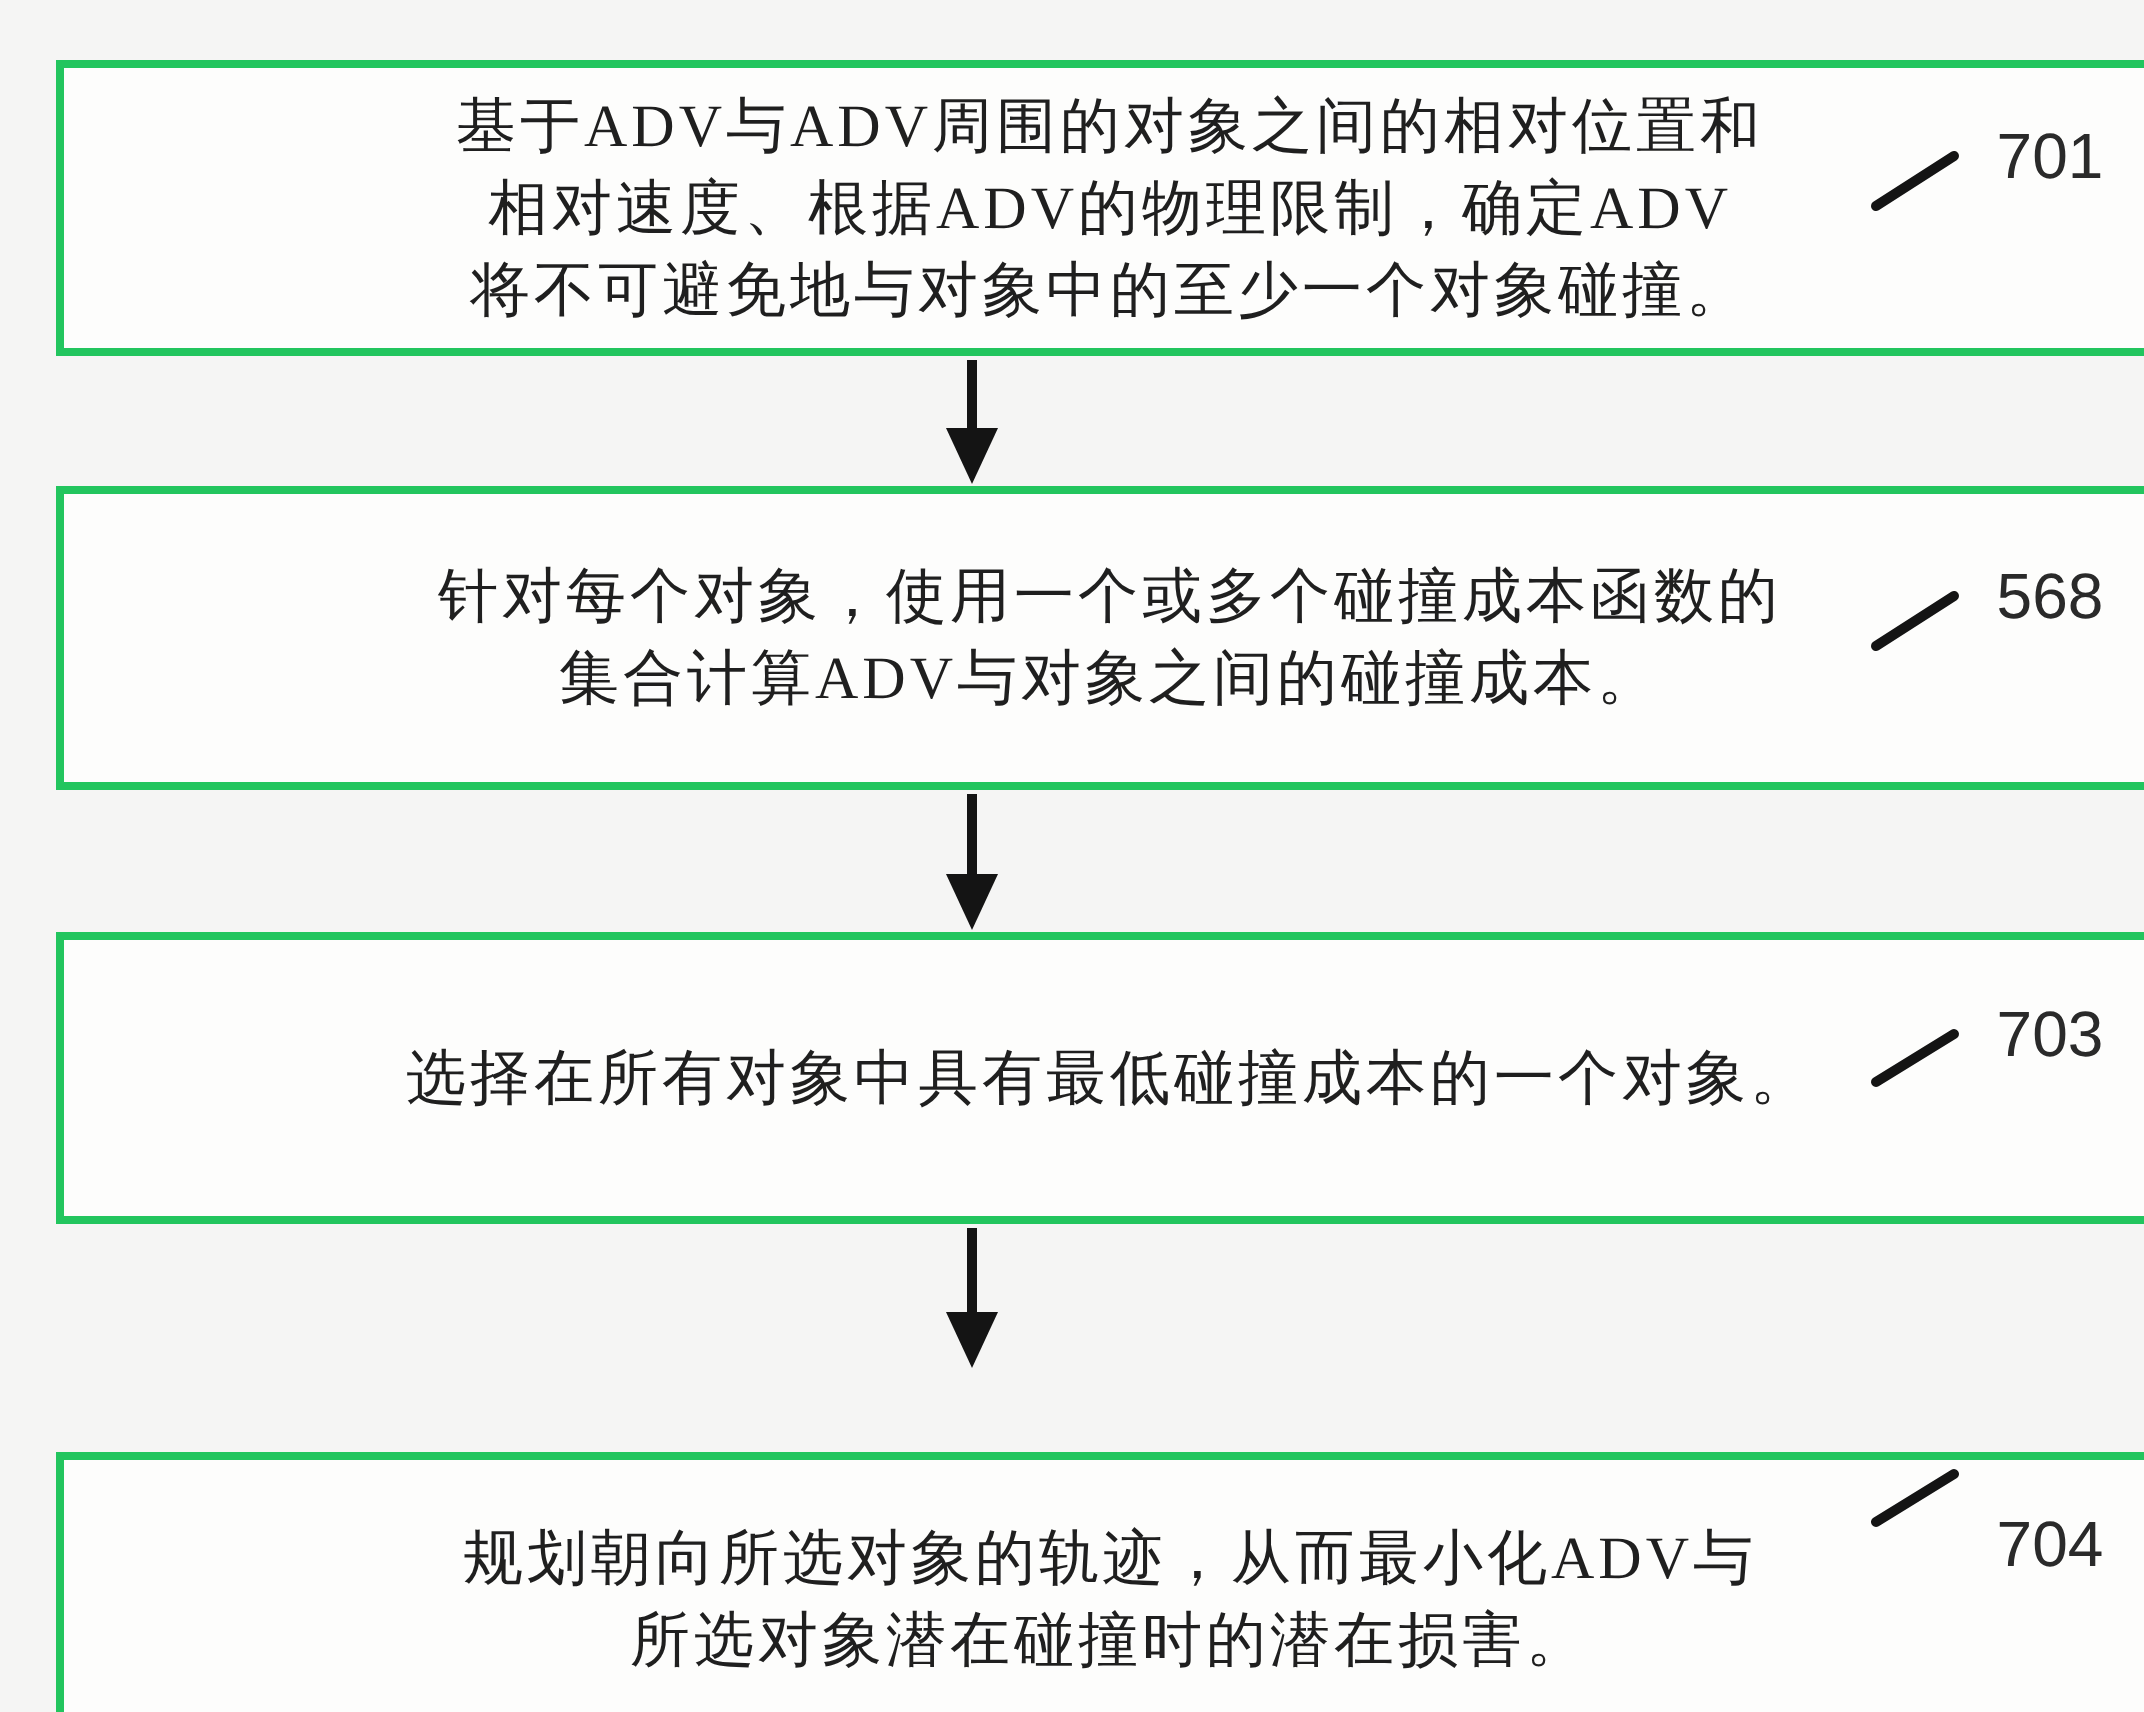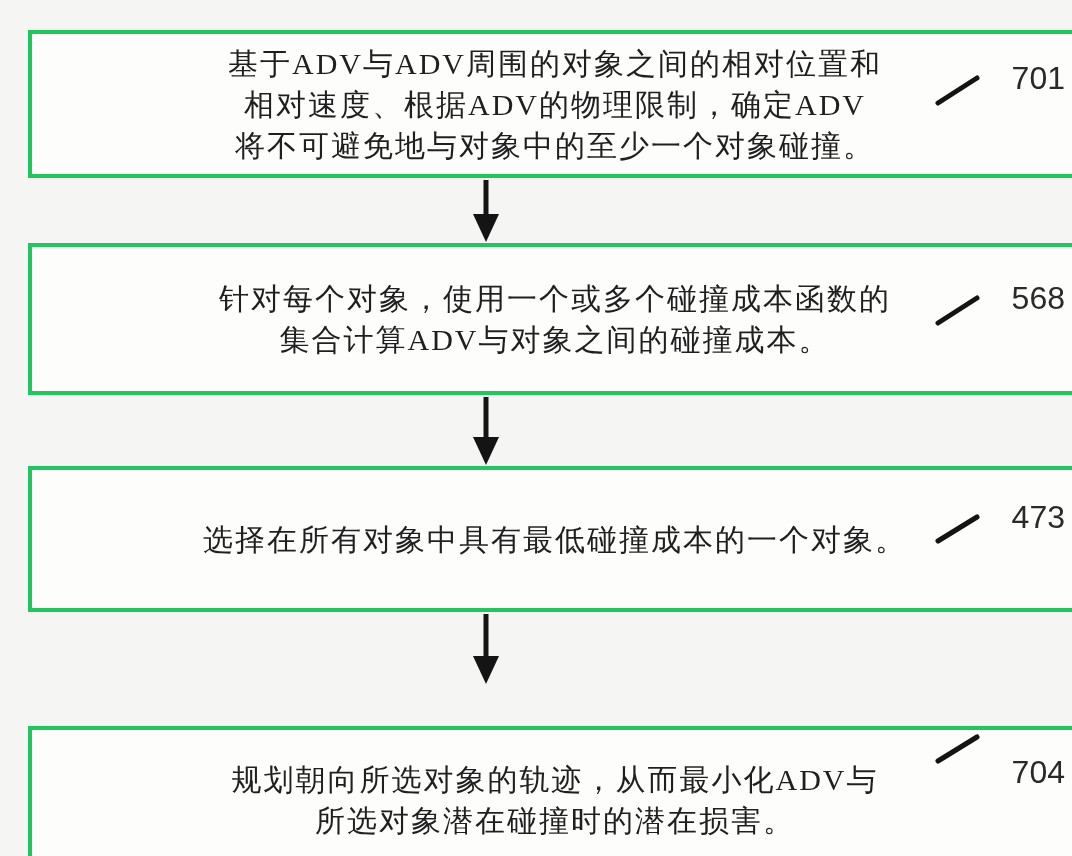--- a/index.html
+++ b/index.html
@@ -51,21 +51,21 @@
     height: 856px;
     pointer-events: none;
   }
   .ref-label {
     position: absolute;
     left: 985px;
     width: 80px;
     font-family: "Liberation Sans", "DejaVu Sans", sans-serif;
     font-size: 32px;
     color: #2a2a2a;
-    text-align: right;
+    text-align: center;
   }
   .ref-701 { top: 60px; }
   .ref-702 { top: 280px; }
   .ref-703 { top: 499px; }
   .ref-704 { top: 754px; }
 </style>
 </head>
 <body>
 
 <div class="canvas">
@@ -108,16 +108,16 @@
     </g>
 
     <line x1="938" y1="103" x2="977" y2="78" stroke="#141414" stroke-width="5" stroke-linecap="round"></line>
     <line x1="938" y1="323" x2="977" y2="298" stroke="#141414" stroke-width="5" stroke-linecap="round"></line>
     <line x1="938" y1="541" x2="977" y2="517" stroke="#141414" stroke-width="5" stroke-linecap="round"></line>
     <line x1="938" y1="761" x2="977" y2="737" stroke="#141414" stroke-width="5" stroke-linecap="round"></line>
   </svg>
 
   <div class="ref-label ref-701">701</div>
   <div class="ref-label ref-702">568</div>
-  <div class="ref-label ref-703">473</div>
+  <div class="ref-label ref-703">703</div>
   <div class="ref-label ref-704">704</div>
 
 </div>
 
 </body></html>

